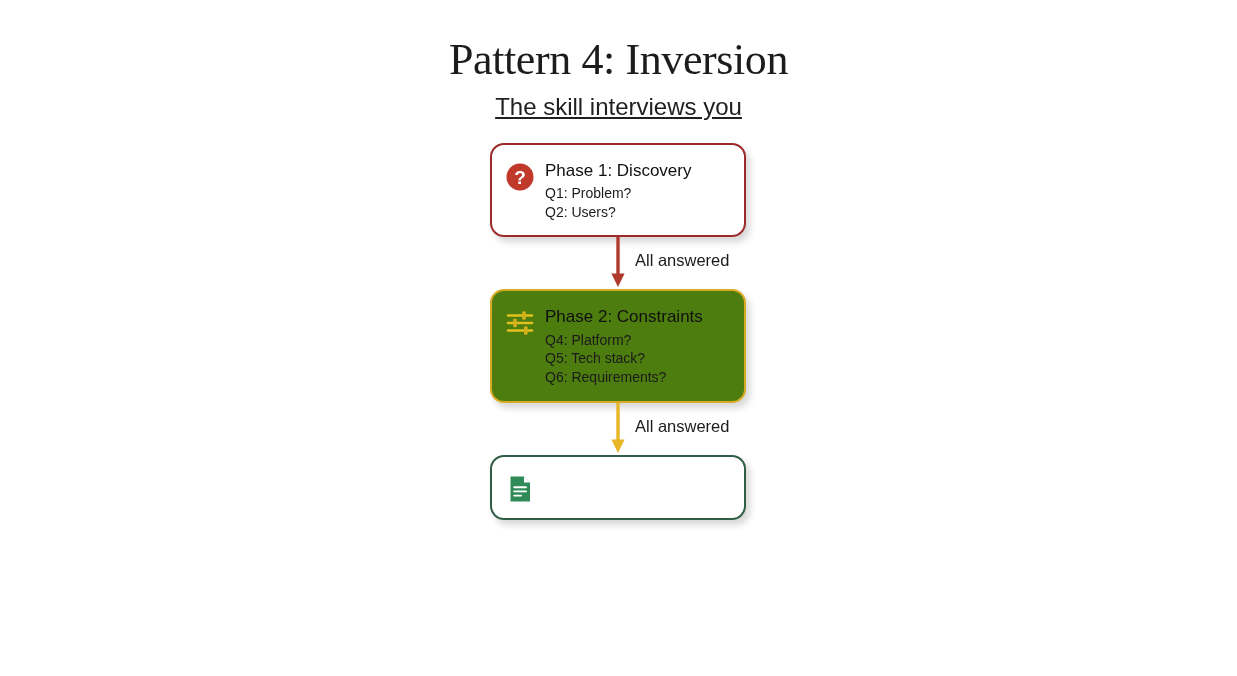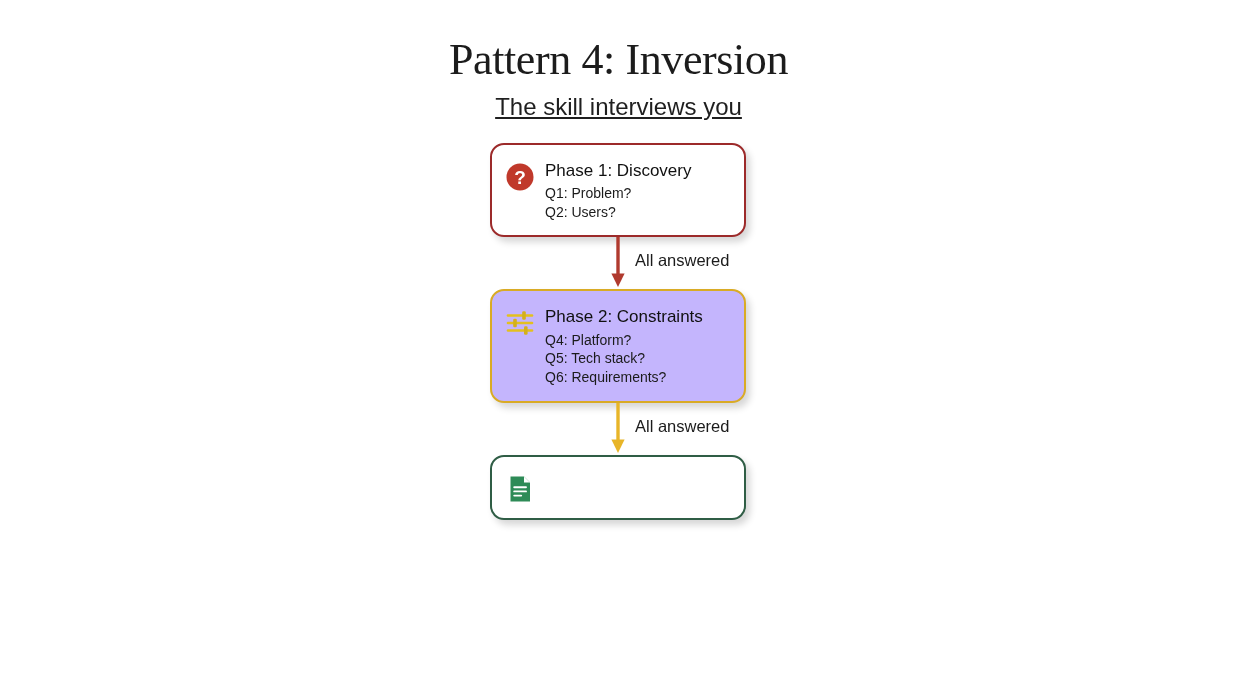--- a/index.html
+++ b/index.html
@@ -62,21 +62,21 @@
     border-radius: 14px;
     border: 2px solid #cccccc;
     background: #ffffff;
     box-shadow: 4px 5px 7px rgba(0,0,0,0.16);
     padding: 14px 14px 14px 13px;
     display: flex;
     align-items: flex-start;
     gap: 10px;
   }
   .card.red    { border-color: #9c2a2a; }
-  .card.yellow { border-color: #d9ab25; background: #c4b5fd; }
+  .card.yellow { border-color: #d9ab25; background: #4d7c0f; }
   .card.green  { border-color: #2f5d45; }
 
   .card-icon {
     flex: 0 0 auto;
     width: 30px;
     height: 30px;
     margin-top: 3px;
     display: block;
   }
   .card-body {

